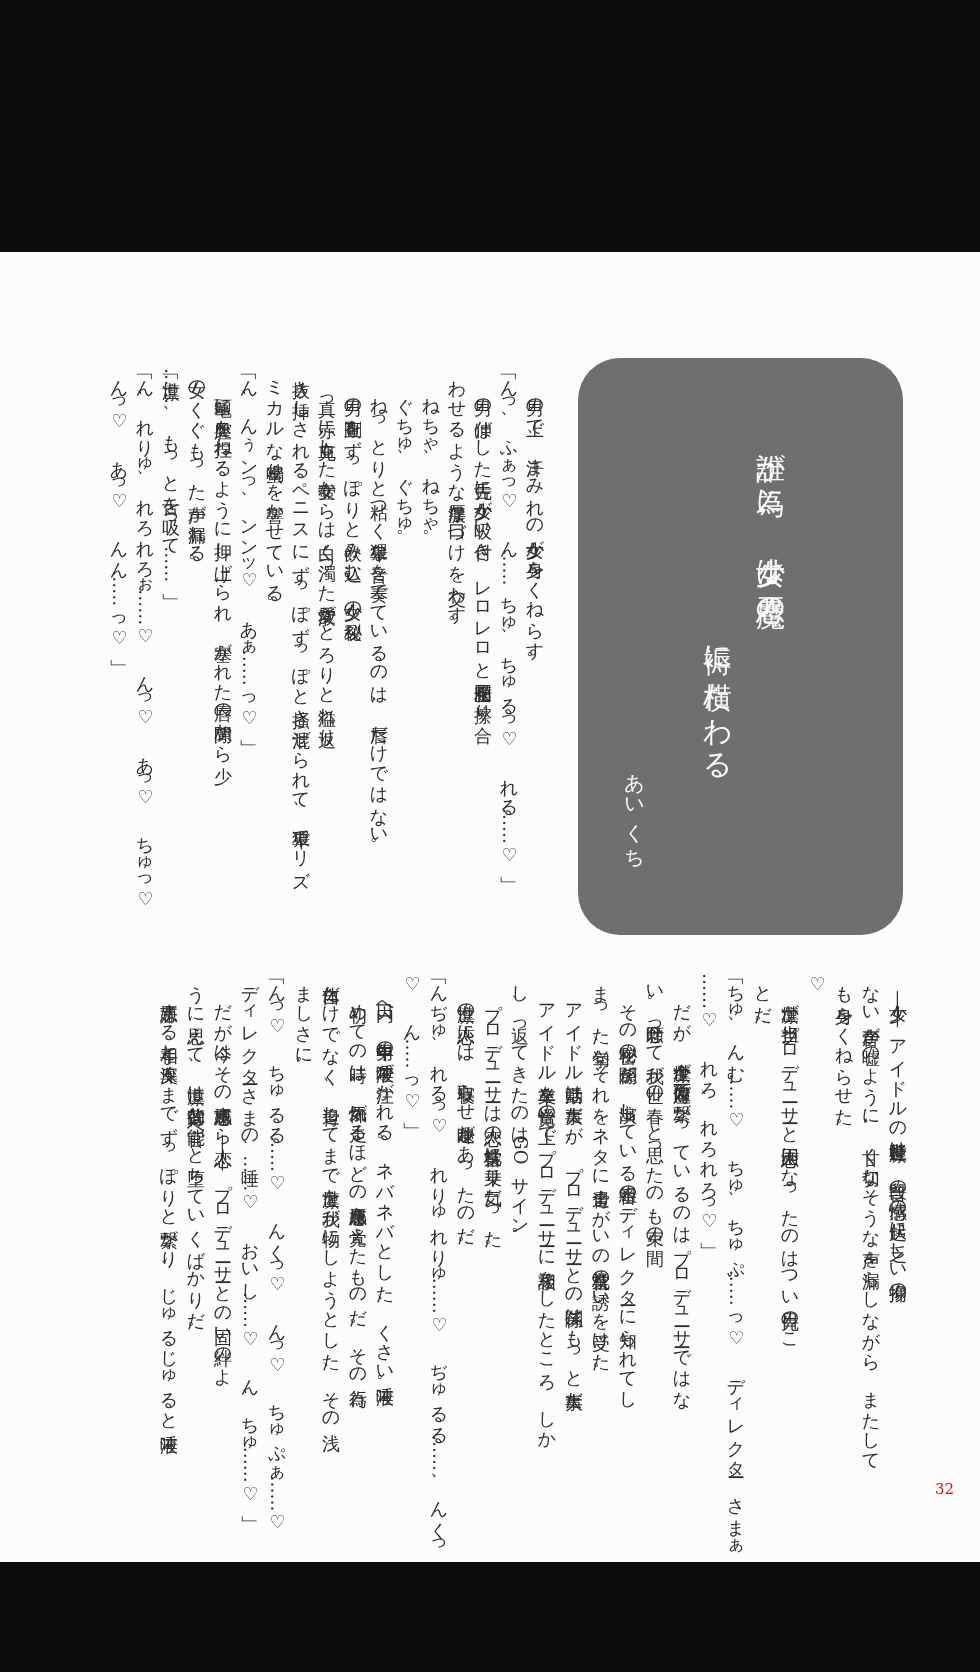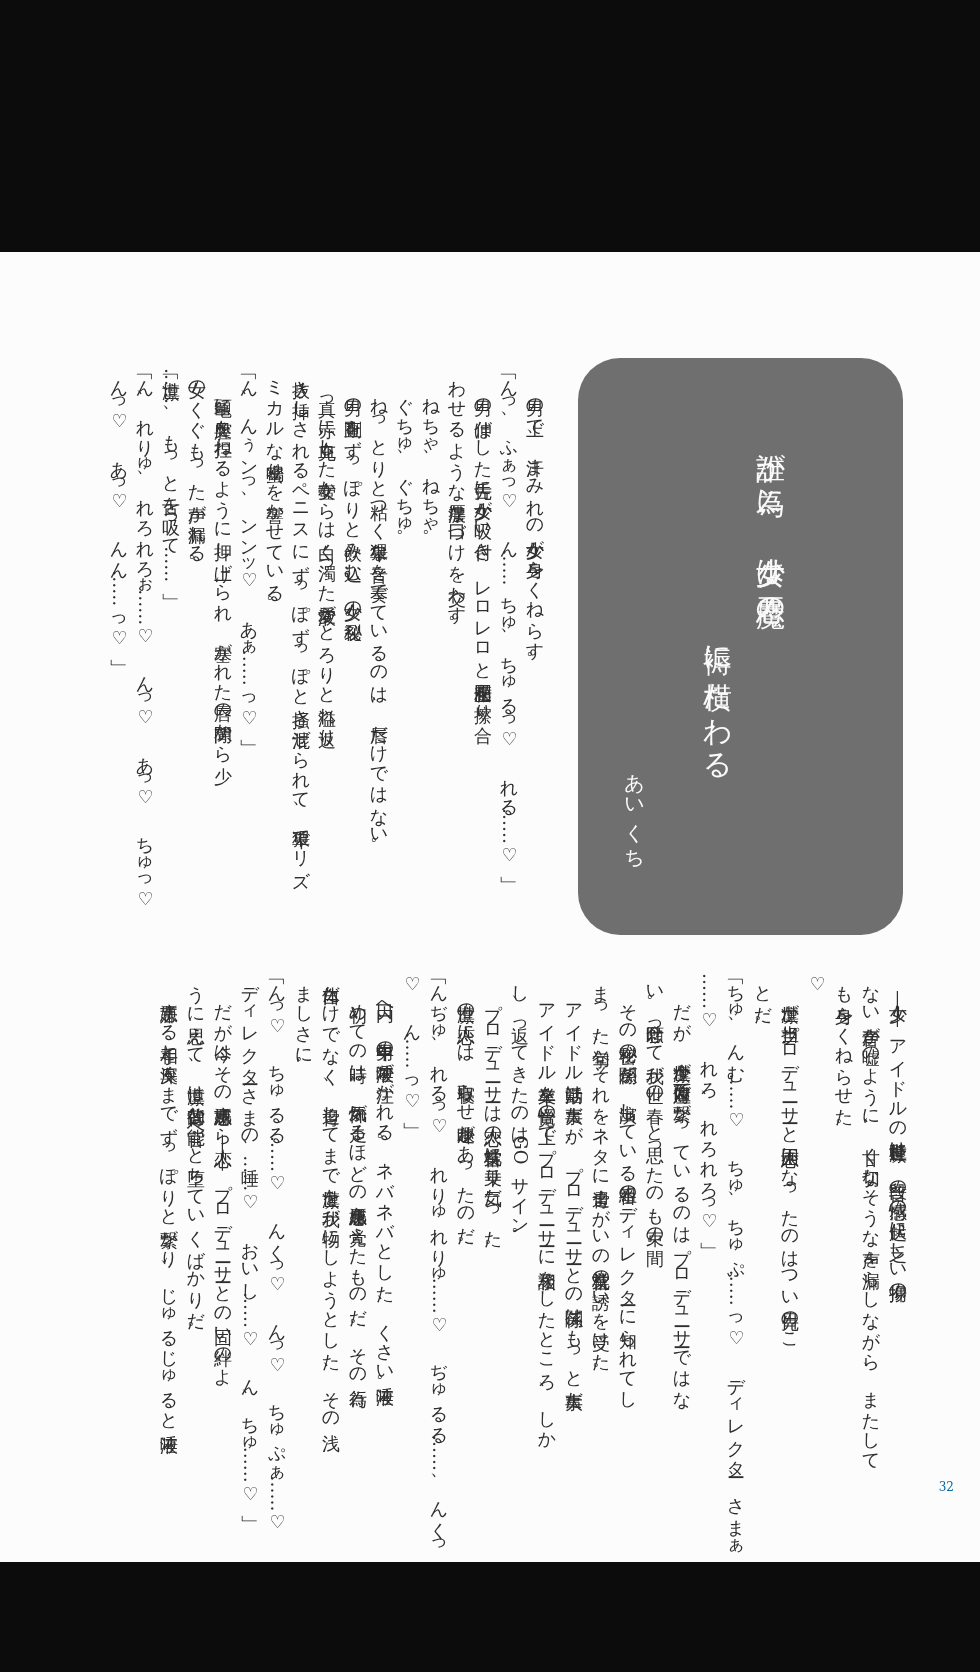--- a/index.html
+++ b/index.html
@@ -27,21 +27,21 @@
     position:absolute;writing-mode:vertical-rl;color:#2e2e2e;font-size:18px;
   }
   .vband p{margin:0;white-space:nowrap;}
   .band-upper{left:100px;top:368px;width:448px;height:572px;}
   .band-upper p{line-height:26px;}
   .band-lower{left:100px;top:973px;width:812px;height:586px;}
   .band-lower p{line-height:27px;}
   .sec-heart{margin-top:12px;margin-left:26px;margin-right:26px;}
 
   .page-number{
-    position:absolute;top:1480px;right:26px;font-size:12px;color:#0369a1;
+    position:absolute;top:1480px;right:26px;font-size:15px;color:#b91c1c;
     font-family:"DejaVu Serif","Liberation Serif",serif;
   }
 </style>
 </head>
 <body>
 
 <div class="stage">
 
   <div class="bar bar-top"></div>
 

